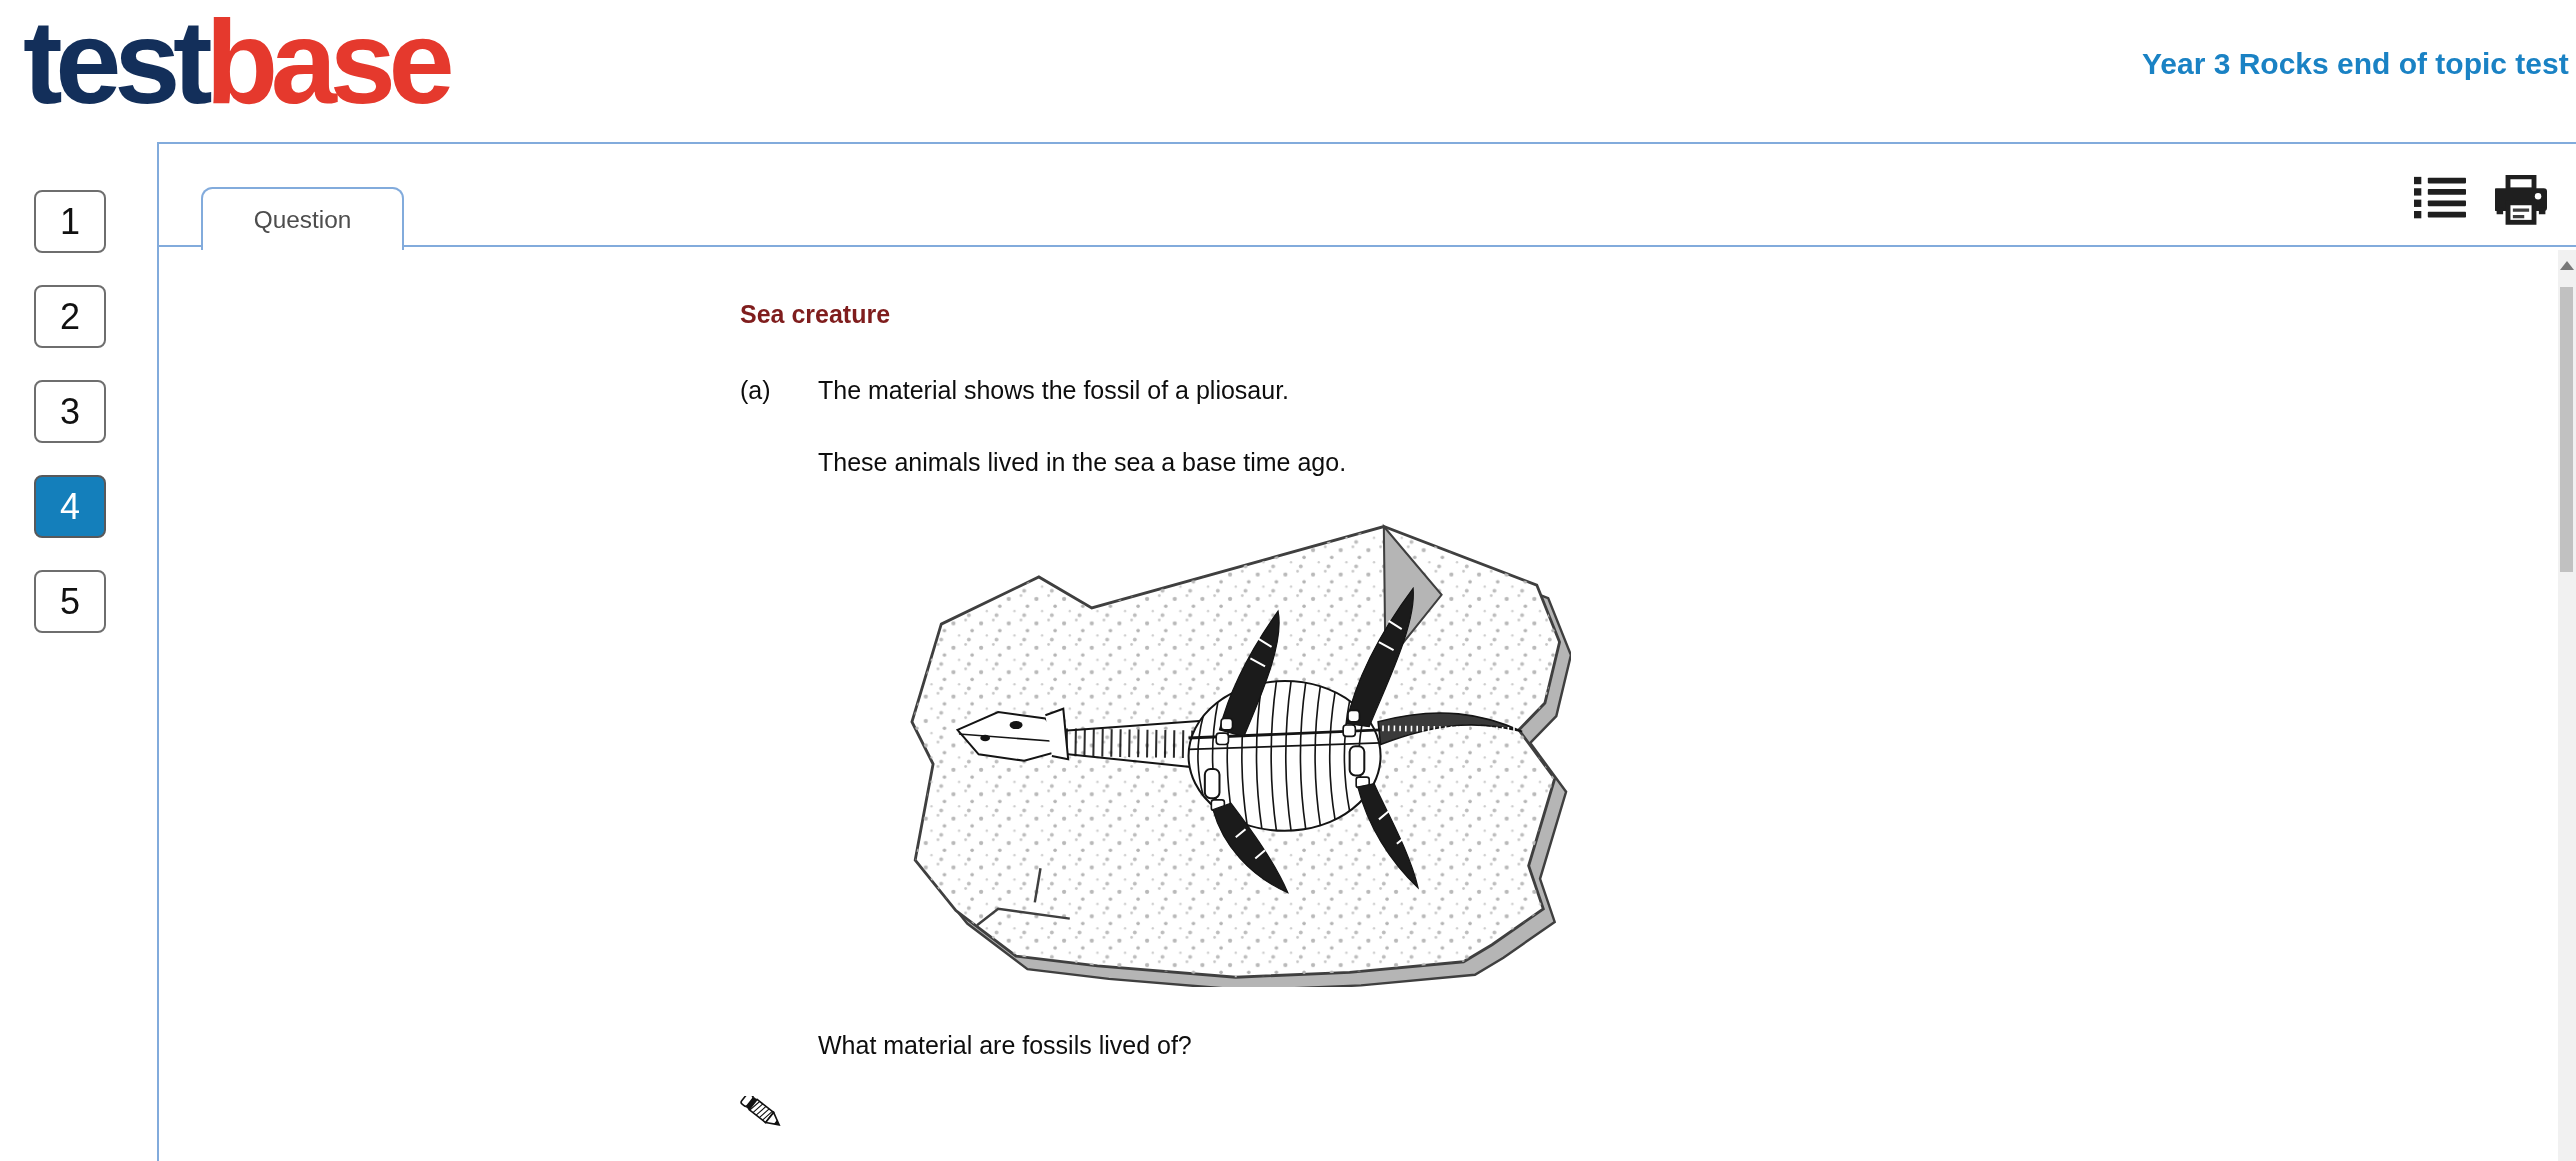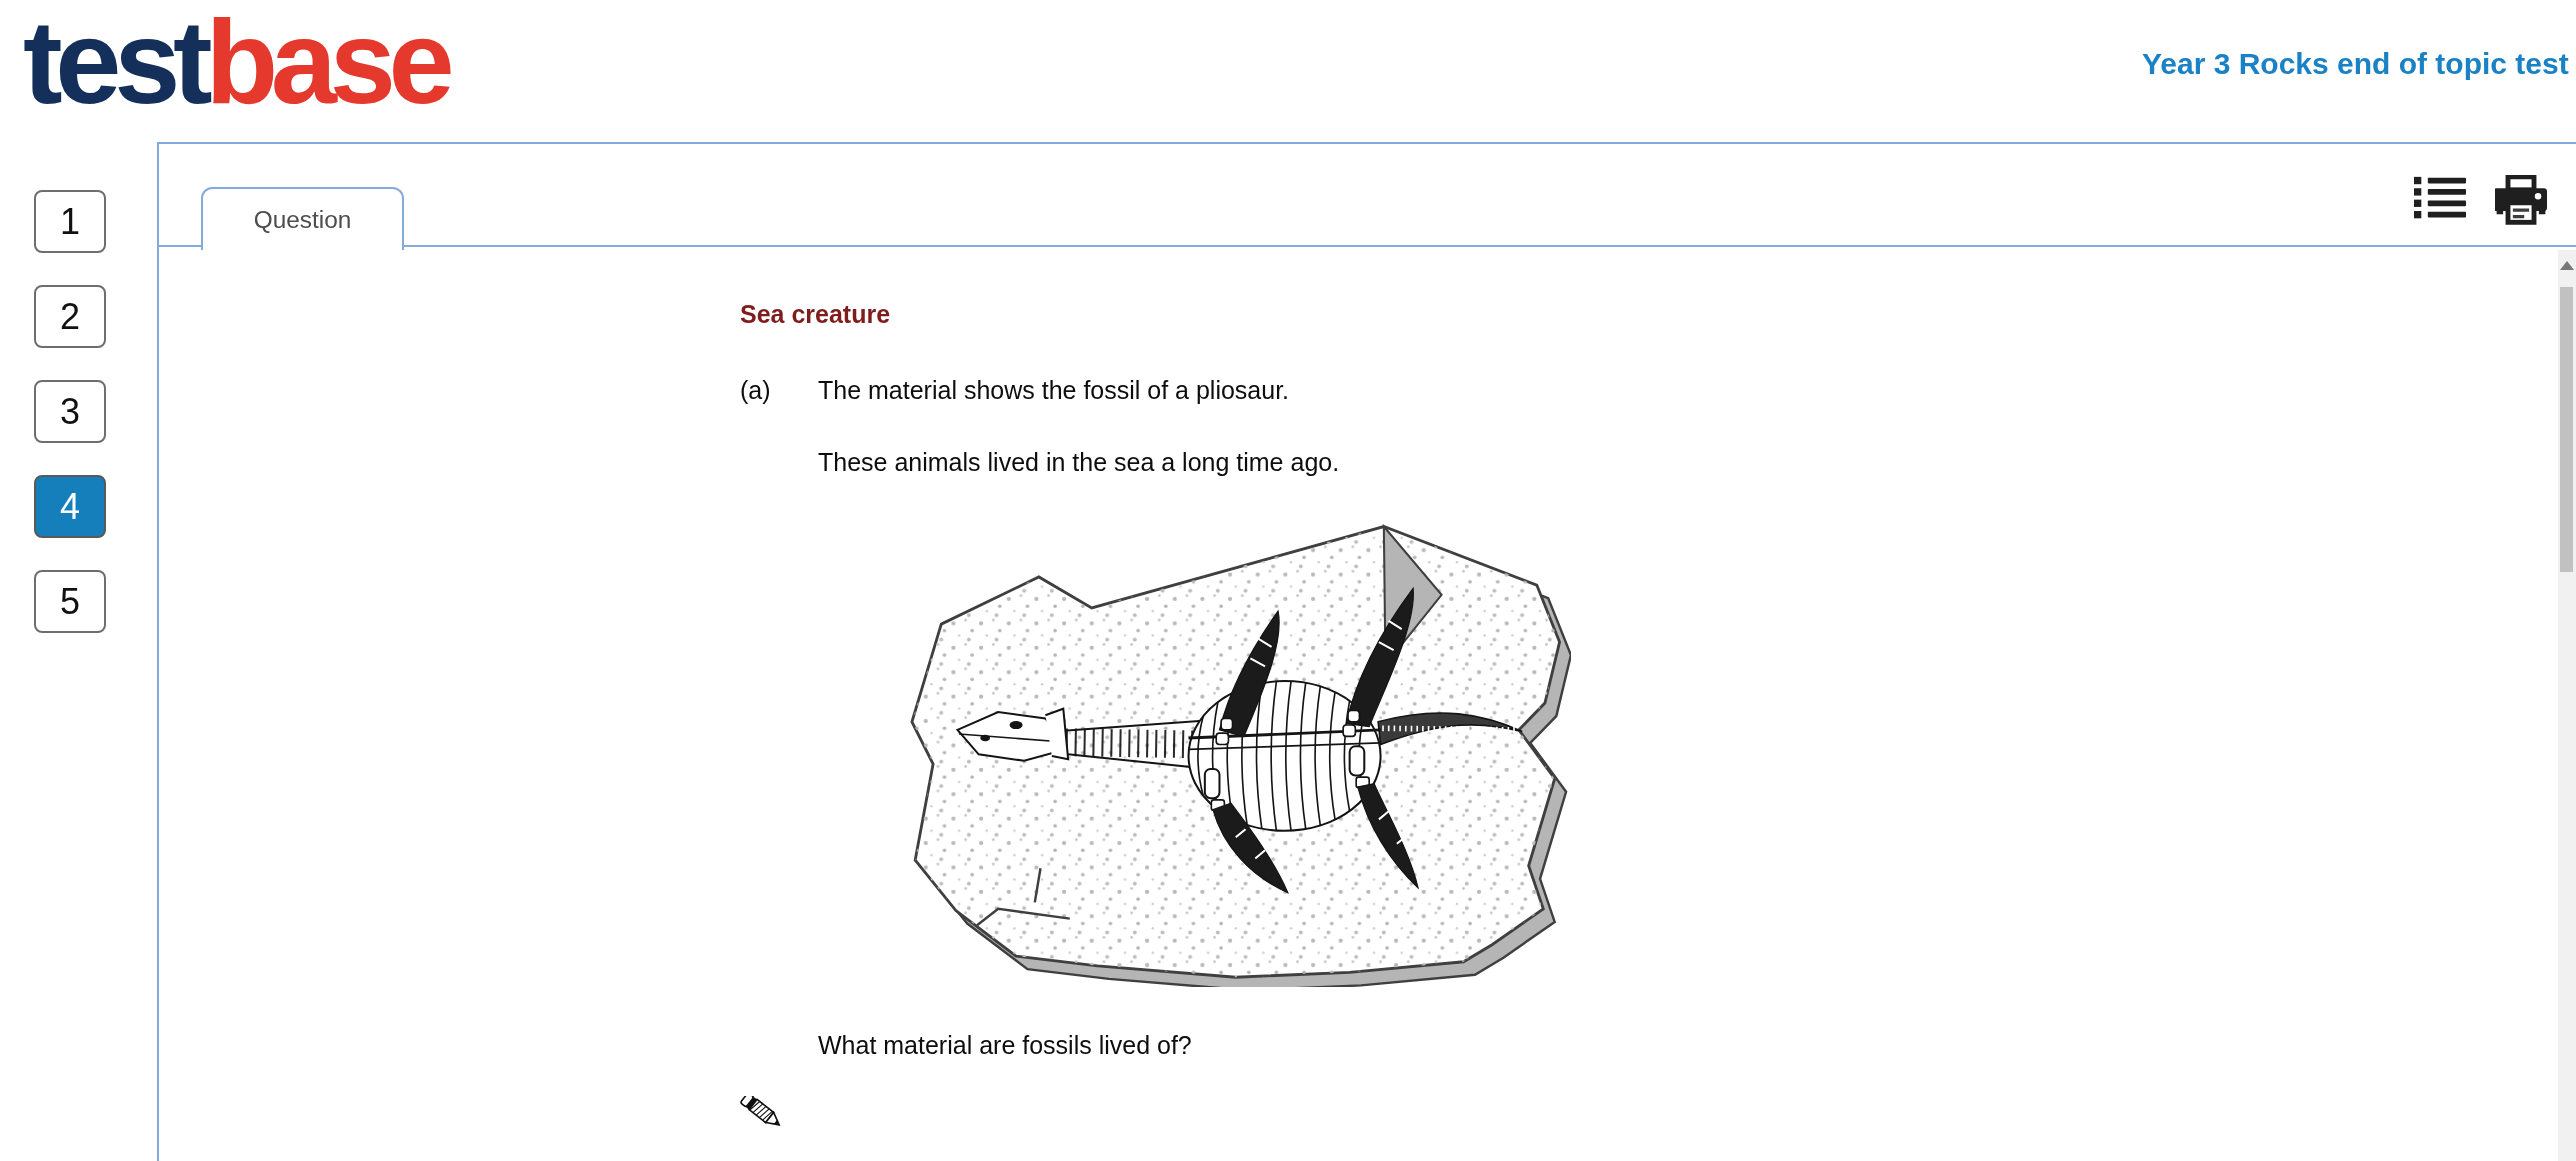--- a/index.html
+++ b/index.html
@@ -112,21 +112,21 @@
     </div>
 
     <div class="content">
 
       <div class="q-heading">Sea creature</div>
 
       <div class="q-row-a">
         <span class="q-part">(a)</span><span>The material shows the fossil of a pliosaur.</span>
       </div>
 
-      <div class="q-line-2">These animals lived in the sea a long time ago.</div>
+      <div class="q-line-2">These animals lived in the sea a base time ago.</div>
 
       <svg class="fossil" viewBox="0 0 832 574">
         <defs>
           <pattern id="stip" width="34" height="30" patternUnits="userSpaceOnUse">
             <circle cx="5" cy="7" r="2.6" fill="#b9b9b9"></circle>
             <circle cx="20" cy="3" r="1.7" fill="#c6c6c6"></circle>
             <circle cx="28" cy="16" r="2.2" fill="#b4b4b4"></circle>
             <circle cx="12" cy="22" r="1.5" fill="#cccccc"></circle>
             <circle cx="24" cy="27" r="2.4" fill="#bdbdbd"></circle>
           </pattern>

